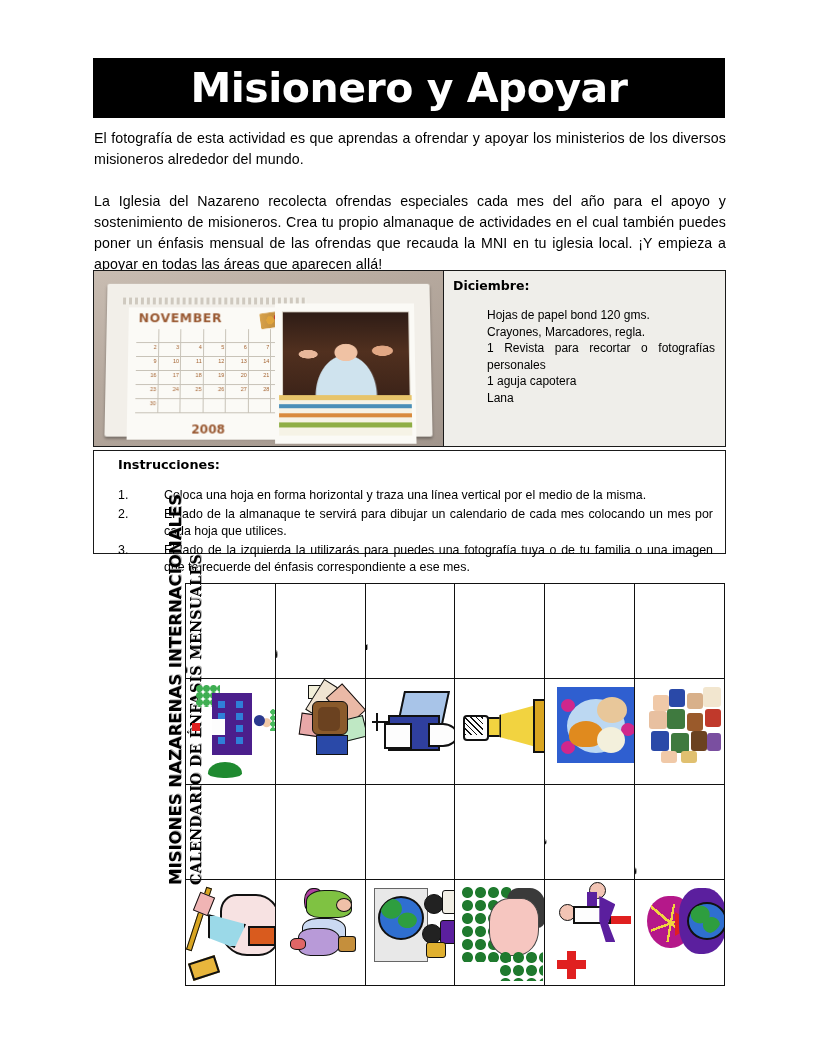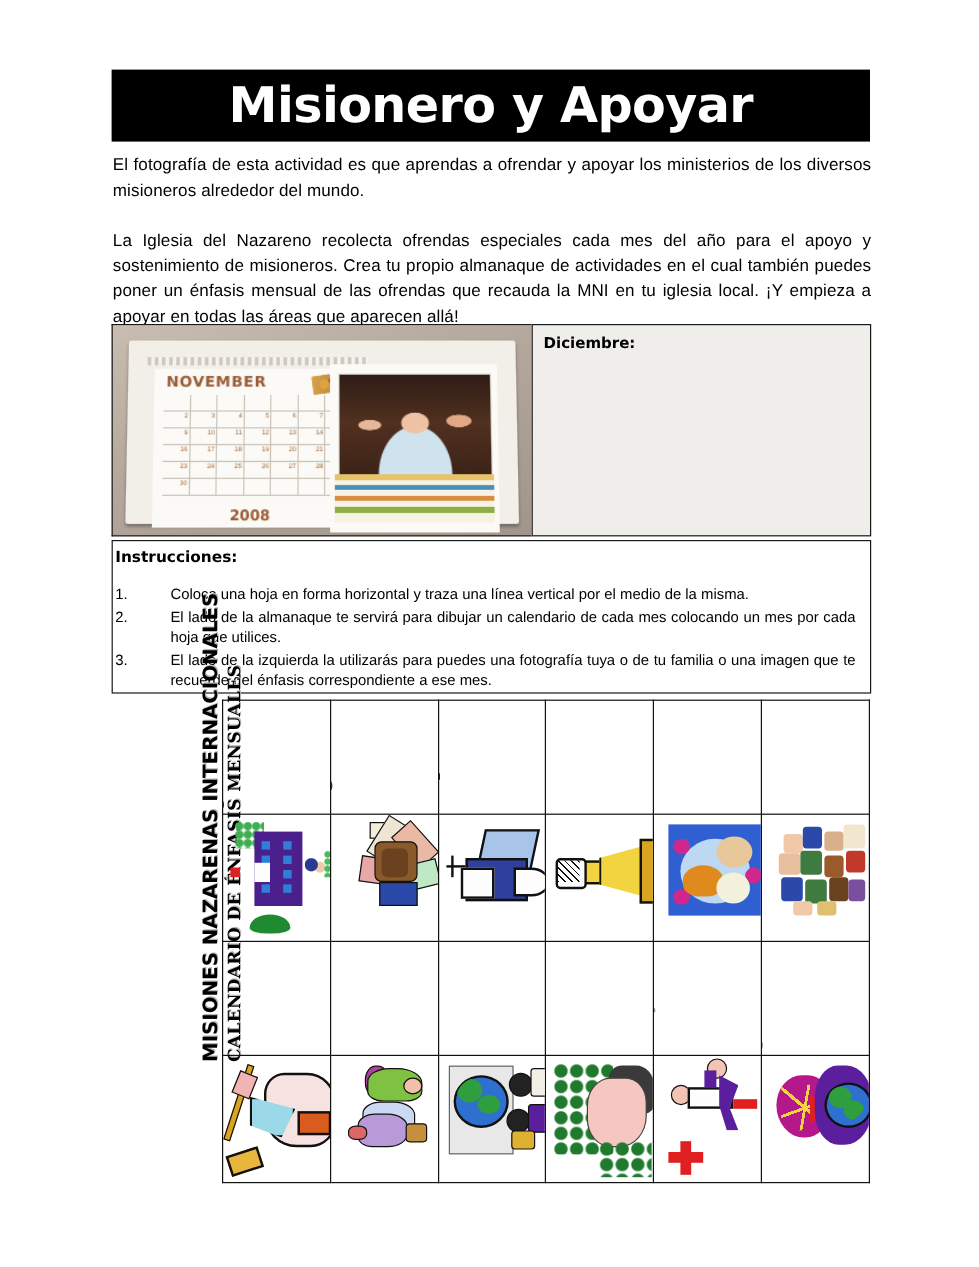--- a/index.html
+++ b/index.html
@@ -220,24 +220,24 @@
     line-height: 16.5px;
     text-align: justify;
   }
 
   
   .instructions {
     position: absolute;
     left: 93px;
     top: 450px;
     width: 633px;
-    height: 128px;
+    height: 104px;
     box-sizing: border-box;
     border: 1px solid #1a1a1a;
-    padding: 6px 12px 0 2px;
+    padding: 6px 12px 0 24px;
   }
   .instructions-title {
     font-family: "DejaVu Sans", sans-serif;
     font-weight: bold;
     font-size: 12.8px;
     margin-bottom: 15px;
   }
   .instr-item {
     display: flex;
     font-size: 12.4px;
@@ -710,20 +710,27 @@
 
       <div class="cal-right">
         <div class="fam-photo"></div>
         <div class="fam-stripes"></div>
       </div>
     </div>
   </div>
 
   <div class="materials-cell">
     <div class="materials-title">Diciembre:</div>
+    <div class="materials-list">
+      <div>Hojas de papel bond 120 gms.</div>
+      <div>Crayones, Marcadores, regla.</div>
+      <div>1 Revista para recortar o fotografías personales</div>
+      <div>1 aguja capotera</div>
+      <div>Lana</div>
+    </div>
   </div>
 </div>
 
 <div class="instructions">
   <div class="instructions-title">Instrucciones:</div>
 
   <div class="instr-item">
     <div class="instr-num">1.</div>
     <div class="instr-text">Coloca una hoja en forma horizontal y traza una línea vertical por el medio de la misma.</div>
   </div>

